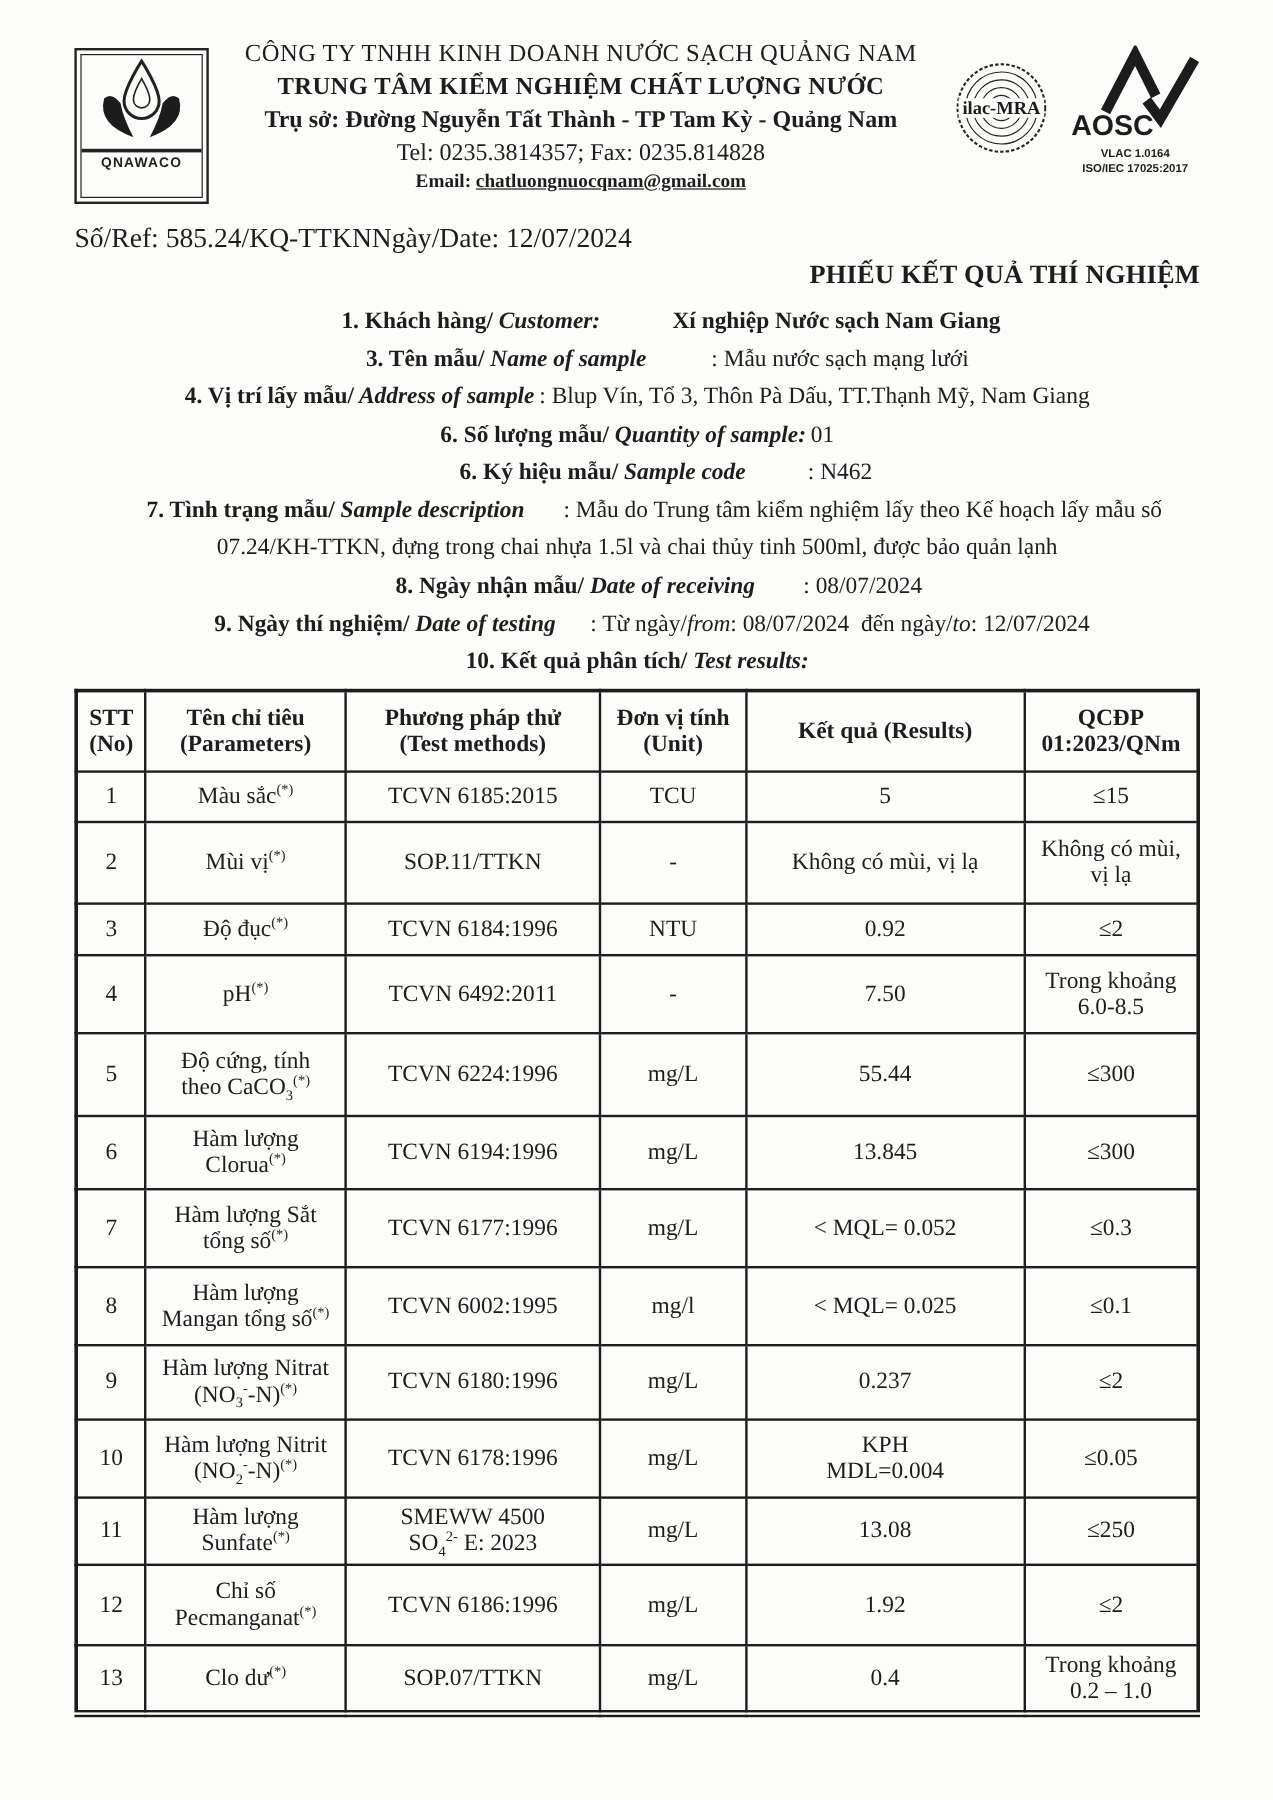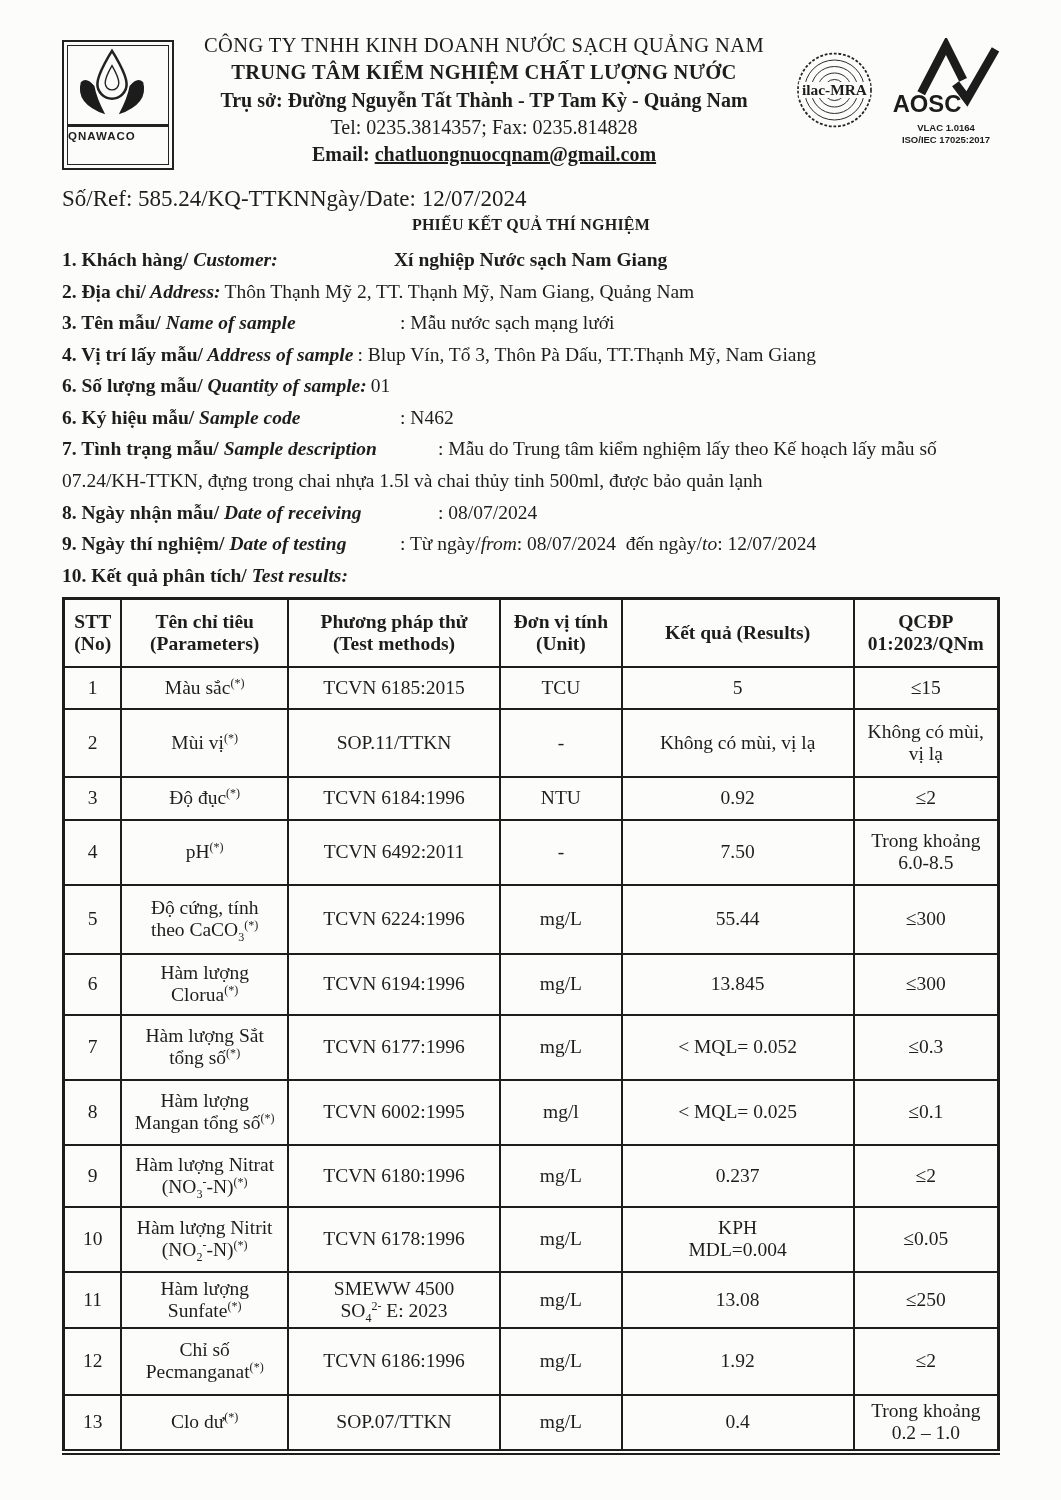--- a/index.html
+++ b/index.html
@@ -7,42 +7,42 @@
     width:1061px;height:1500px;box-sizing:border-box;
     margin:0 auto;background:#fcfcfa;color:#1d1d1d;
     font-family:"Liberation Serif","DejaVu Serif",serif;
     padding:26px 61px 0 62px;position:relative;overflow:hidden;
   }
   
   .doc-header{display:flex;align-items:flex-start;}
   .qnawaco{width:112px;height:130px;margin-top:14px;border:2.5px solid #222;
     padding:3px;box-sizing:border-box;flex:none;}
   .qnawaco-inner{border:1.5px solid #222;height:100%;box-sizing:border-box;
-    display:flex;flex-direction:column;align-items:flex-start;justify-content:flex-start;}
+    display:flex;flex-direction:column;align-items:center;justify-content:flex-start;}
   .logo-art{margin-top:2px;}
   .logo-band{width:100%;border-top:3px solid #222;margin-top:-2px;}
   .logo-text{font-size:11.5px;font-weight:bold;letter-spacing:1px;margin-top:3px;
     font-family:"Liberation Sans","DejaVu Sans",sans-serif;}
   .header-center{flex:1;text-align:center;padding-top:6px;line-height:1.34;}
   .co-line1{font-size:20.5px;letter-spacing:.4px;white-space:nowrap;}
   .co-line2{font-size:20.5px;font-weight:bold;letter-spacing:.3px;white-space:nowrap;}
   .co-line3{font-size:20px;font-weight:bold;white-space:nowrap;}
   .co-line4{font-size:20px;font-weight:normal;}
-  .co-line5{font-size:20px;font-weight:bold;}
+  .co-line5{font-size:16px;font-weight:bold;}
   .email-addr{text-decoration:underline;}
   .header-certs{width:206px;flex:none;display:flex;gap:17px;padding-top:12px;align-items:flex-start;}
   .aosc-box{width:110px;text-align:center;font-family:"Liberation Sans","DejaVu Sans",sans-serif;}
   .aosc-sub{font-size:9.5px;font-weight:bold;line-height:1.25;}
   
   .ref-row{display:flex;justify-content:flex-start;margin-top:16px;font-size:23px;}
-  .doc-title{text-align:center;font-size:16px;font-weight:bold;margin-top:4px;letter-spacing:.2px;}
+  .doc-title{text-align:right;font-size:22px;font-weight:bold;margin-top:4px;letter-spacing:.2px;}
   .doc-subtitle{text-align:center;font-size:19.5px;font-weight:bold;margin-top:2px;}
   
   .info-list{margin-top:10px;font-size:19.5px;}
-  .info-item{margin:0;line-height:1.62;}
+  .info-item{margin:0;line-height:1.62;text-align:center;}
   .lbl{display:inline-block;}
   .lbl .vi{font-weight:bold;font-style:normal;}
   .lbl .en{font-weight:bold;font-style:italic;}
   .val{margin-left:4px;}
   .val-bold{font-weight:bold;}
   .lw-a{min-width:328px;} .lw-b{min-width:334px;} .lw-c{min-width:372px;}
   
   table.results{width:100%;border-collapse:collapse;table-layout:fixed;margin-top:6px;
     font-size:19.5px;text-align:center;border:3px solid #1d1d1d;border-bottom:6px double #1d1d1d;}
   table.results th,table.results td{border:2px solid #1d1d1d;padding:2px 5px;vertical-align:middle;
@@ -119,23 +119,20 @@
     <span>Ngày/Date: 12/07/2024</span>
   </div>
 
   <div class="doc-title">PHIẾU KẾT QUẢ THÍ NGHIỆM</div>
 
   <div class="info-list">
     <p class="info-item">
       <span class="lbl lw-a"><span class="vi">1. Khách hàng/</span><span class="en"> Customer:</span></span><span class="val val-bold">Xí nghiệp Nước sạch Nam Giang</span>
     </p>
     <p class="info-item">
-      <span class="lbl"><span class="vi">2. Địa chỉ/</span><span class="en"> Address:</span></span><span class="val">Thôn Thạnh Mỹ 2, TT. Thạnh Mỹ, Nam Giang, Quảng Nam</span>
-    </p>
-    <p class="info-item">
       <span class="lbl lw-b"><span class="vi">3. Tên mẫu/</span><span class="en"> Name of sample</span></span><span class="val">: Mẫu nước sạch mạng lưới</span>
     </p>
     <p class="info-item">
       <span class="lbl"><span class="vi">4. Vị trí lấy mẫu/</span><span class="en"> Address of sample</span></span><span class="val">: Blup Vín, Tổ 3, Thôn Pà Dấu, TT.Thạnh Mỹ, Nam Giang</span>
     </p>
     <p class="info-item">
       <span class="lbl"><span class="vi">6. Số lượng mẫu/</span><span class="en"> Quantity of sample:</span></span><span class="val">01</span>
     </p>
     <p class="info-item">
       <span class="lbl lw-b"><span class="vi">6. Ký hiệu mẫu/</span><span class="en"> Sample code</span></span><span class="val">: N462</span>

